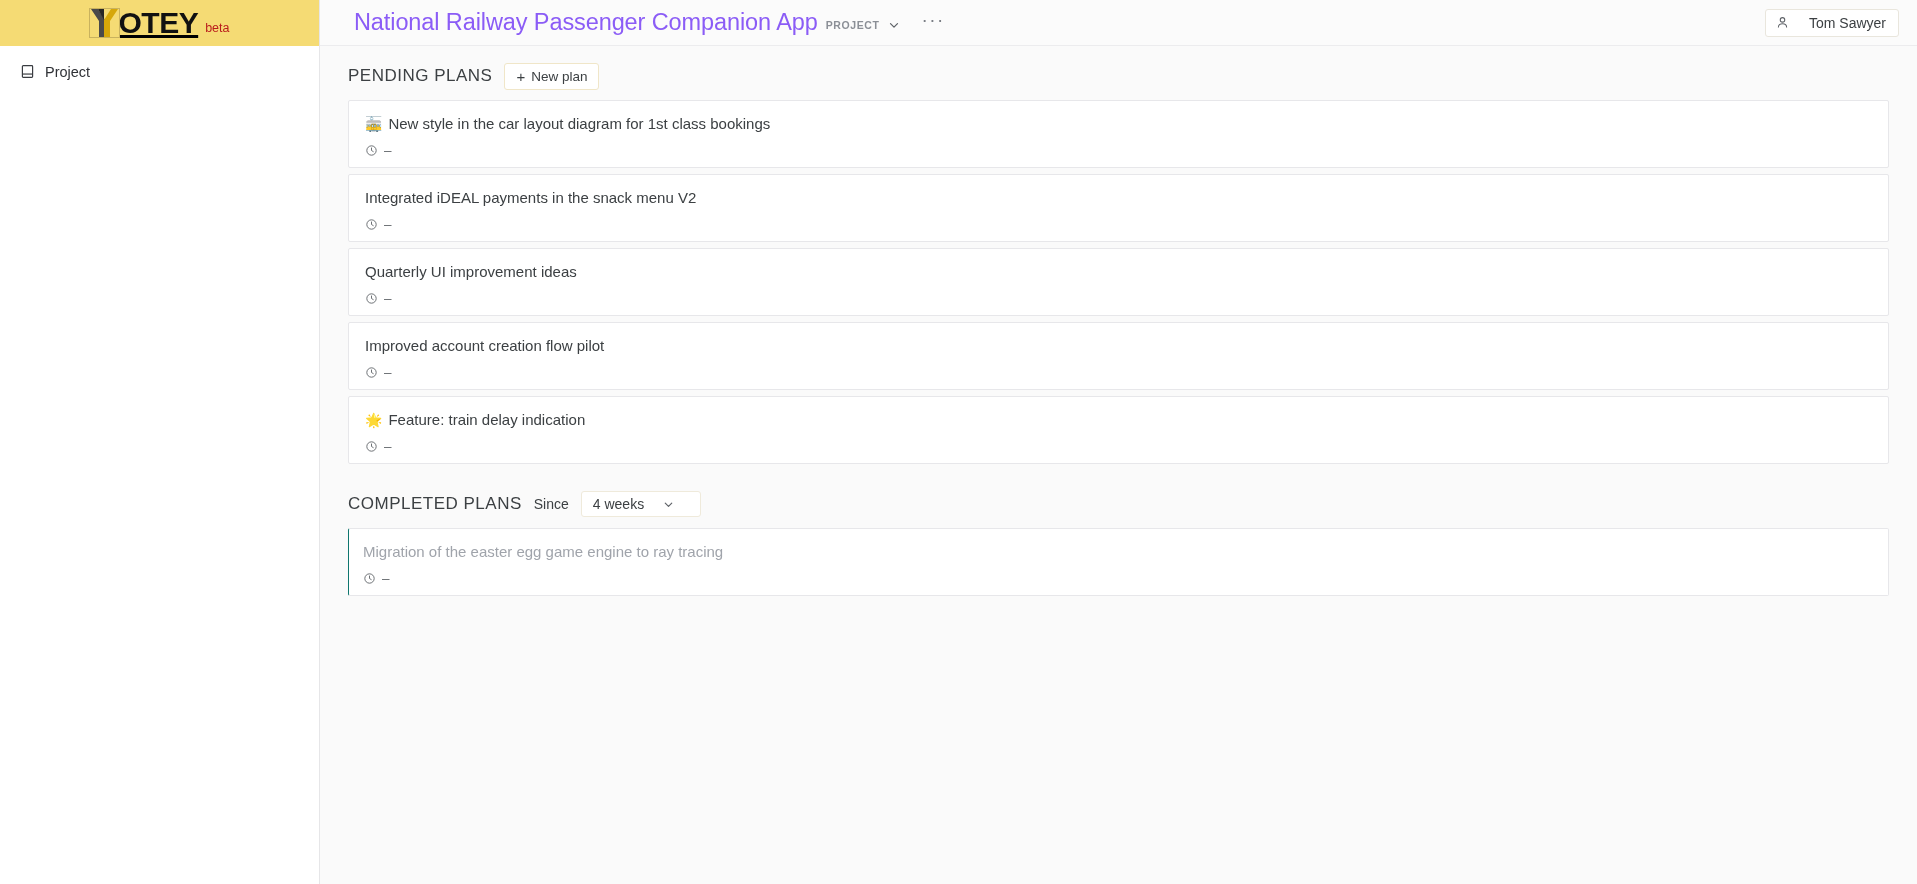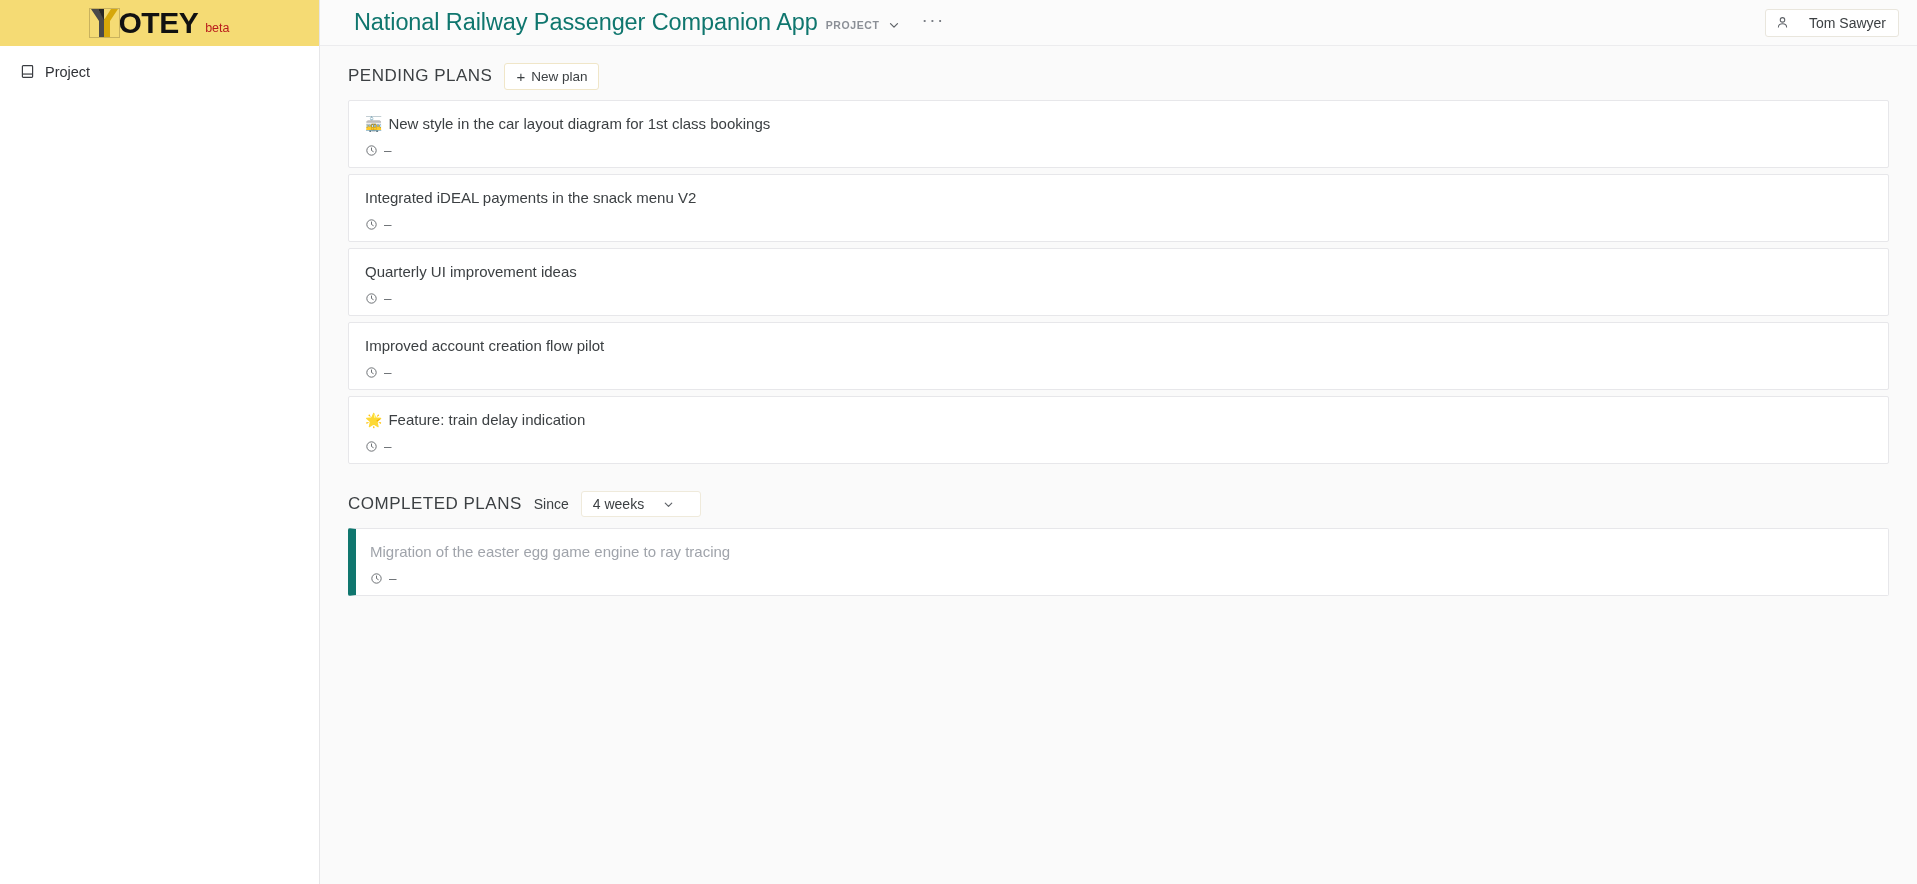--- a/index.html
+++ b/index.html
@@ -23,21 +23,21 @@
     flex-direction: column;
   }
   .logo-bar {
     height: 46px;
     background: #f5db74;
     display: flex;
     align-items: center;
     justify-content: center;
     gap: 7px;
   }
-  .logo-mark { display: flex; align-items: flex-start; }
+  .logo-mark { display: flex; align-items: flex-start; text-decoration: underline; }
   .logo-y {
     position: relative;
     width: 31px; height: 30px;
     display: inline-block;
     margin-right: -2px;
   }
   .logo-y svg { display: block; }
   .logo-word {
     font-size: 30px;
     font-weight: 700;
@@ -79,21 +79,21 @@
     min-height: 46px;
     background: #fbfbfb;
     border-bottom: 1px solid #ececee;
     display: flex;
     align-items: center;
     padding: 0 18px 0 34px;
   }
   .title-wrap { display: flex; align-items: baseline; gap: 8px; }
   .page-title {
     font-size: 23.5px;
-    color: #0f766e;
+    color: #8b5cf6;
     font-weight: 400;
     letter-spacing: -0.1px;
     white-space: nowrap;
   }
   .title-kind {
     font-size: 10.5px;
     letter-spacing: 0.6px;
     color: #8b8f96;
     font-weight: 600;
     text-transform: uppercase;
@@ -207,21 +207,21 @@
     border-radius: 3px;
     padding: 4px 25px 4px 11px;
     font-size: 14px;
     color: #3c4043;
     cursor: pointer;
     white-space: nowrap;
   }
   .sel-chev { width: 13px; height: 13px; color: #5f6368; display: block; }
 
   .card.completed {
-    border-left: 8px solid #0f766e;
+    border-left: 1px solid #0f766e;
     padding-left: 14px;
   }
   .card.completed .card-title { color: #a0a4ab; }
 </style>
 </head>
 <body>
 
 <div class="app">
 
   <aside class="sidebar">

